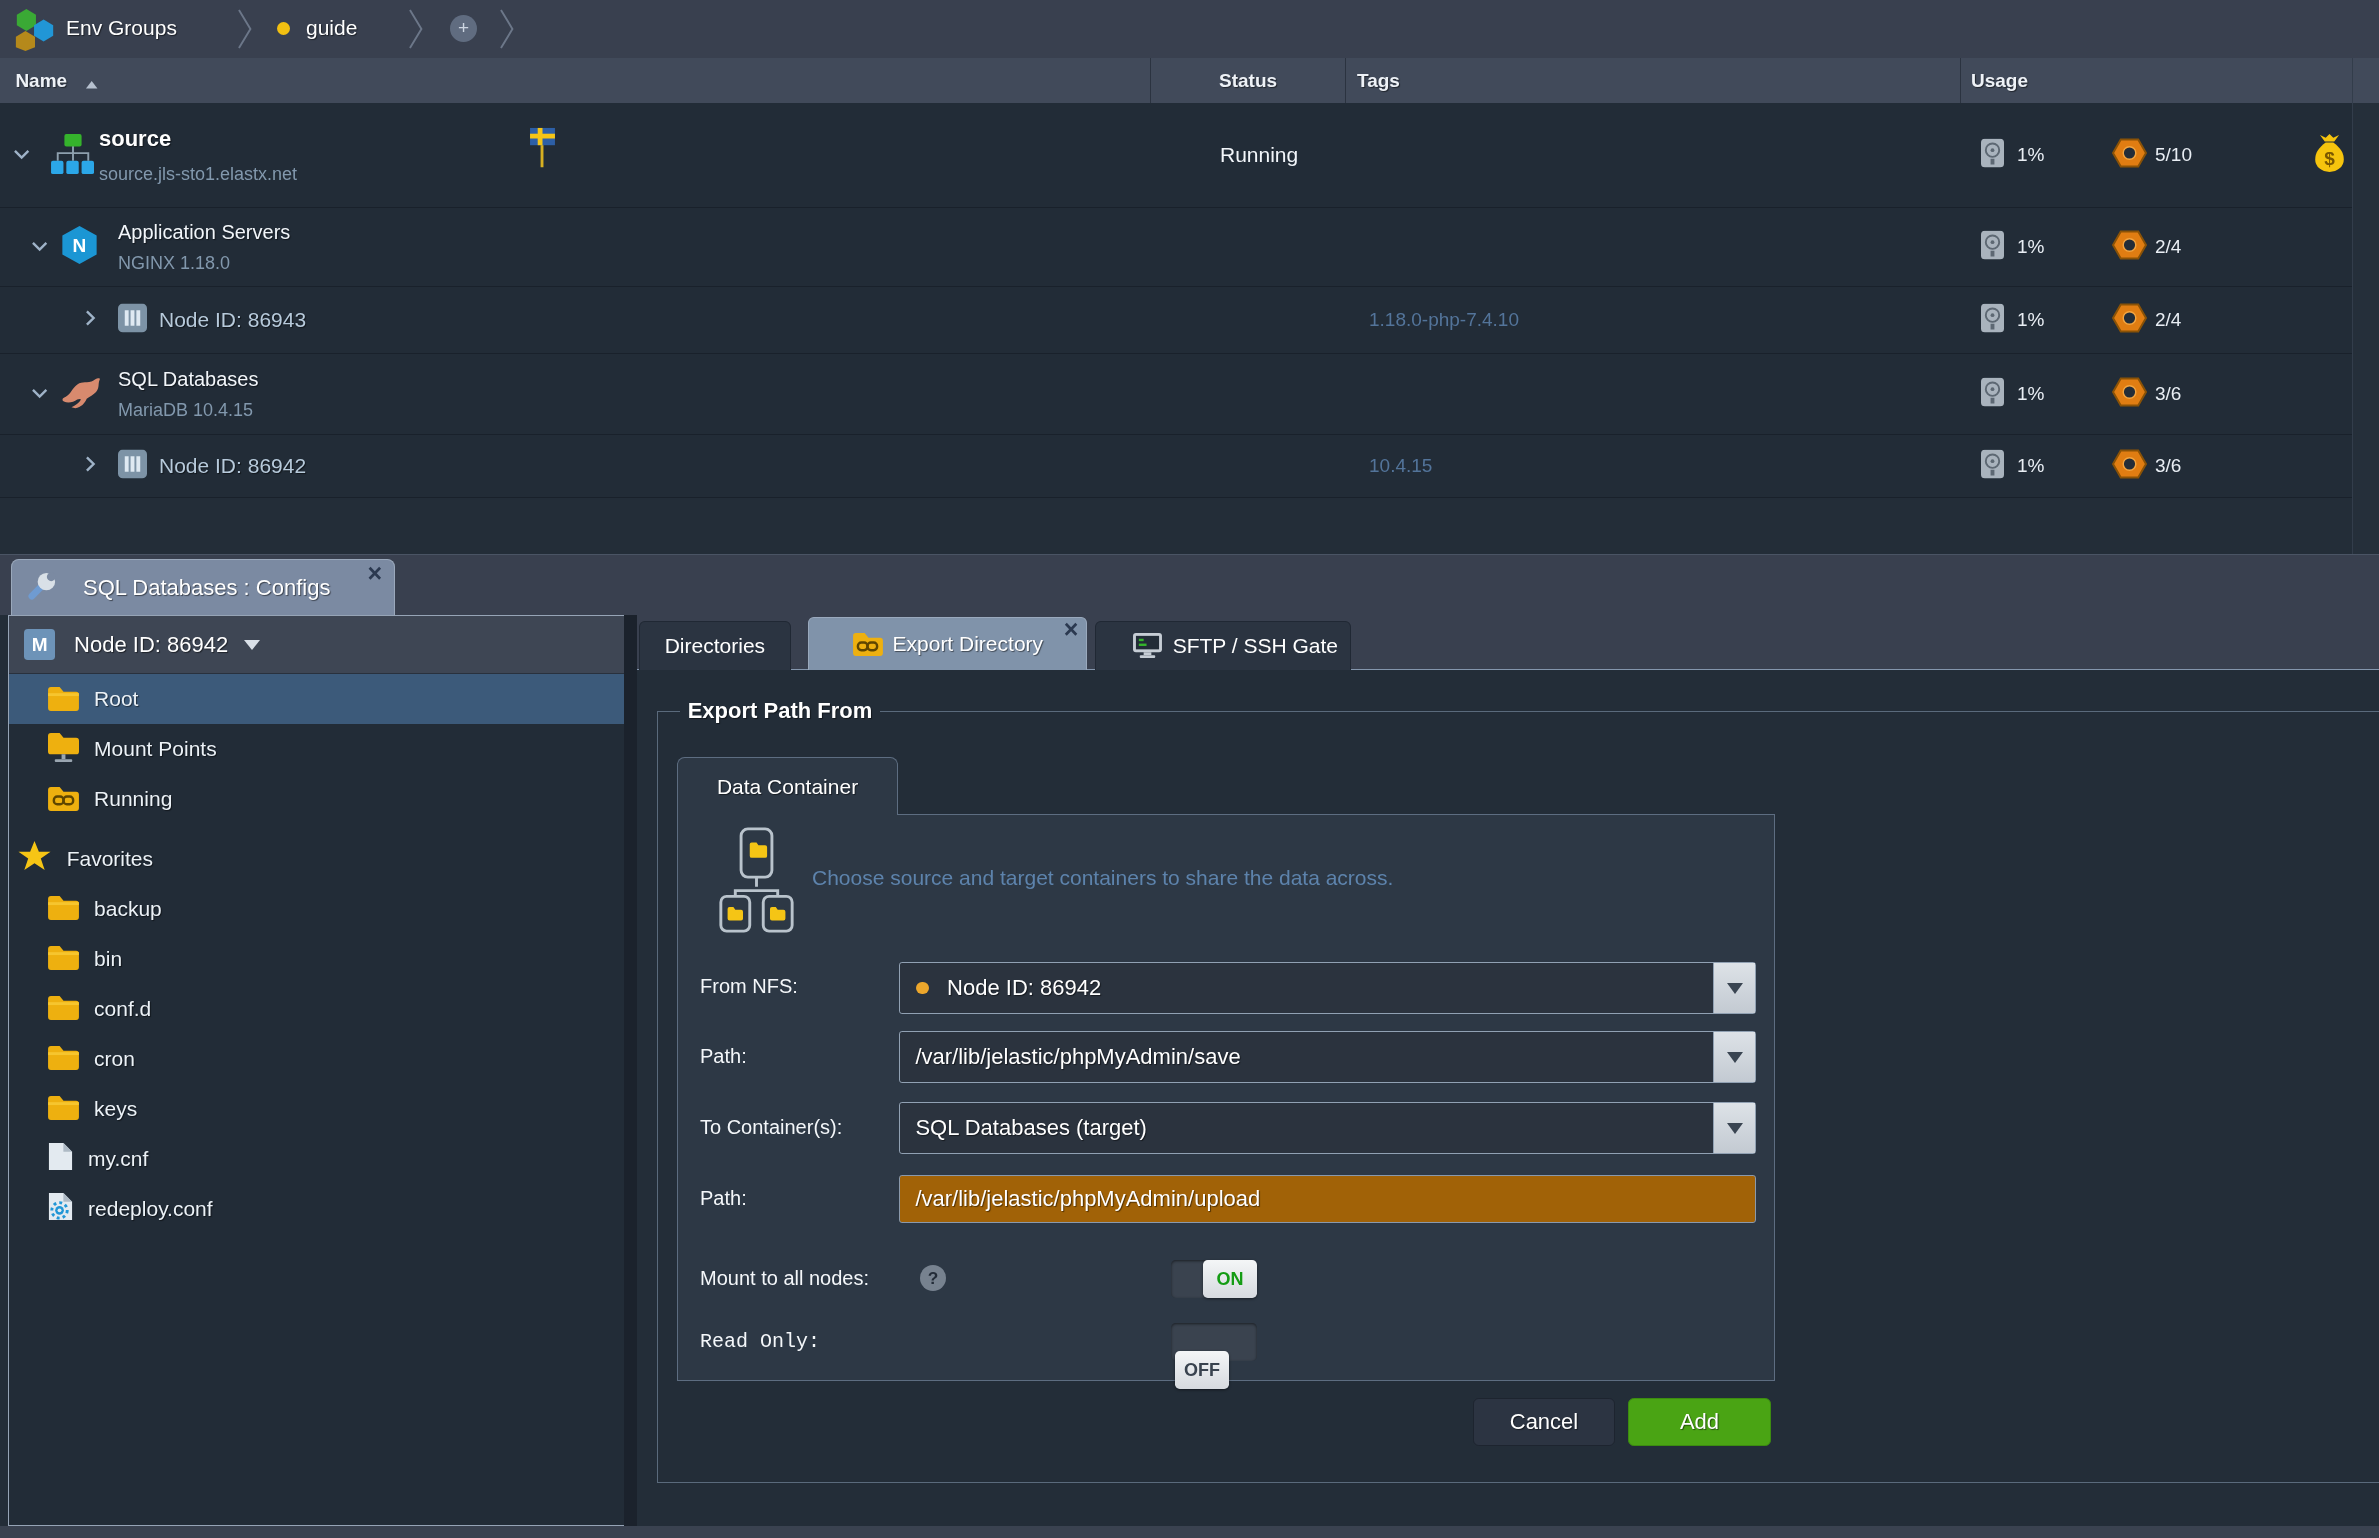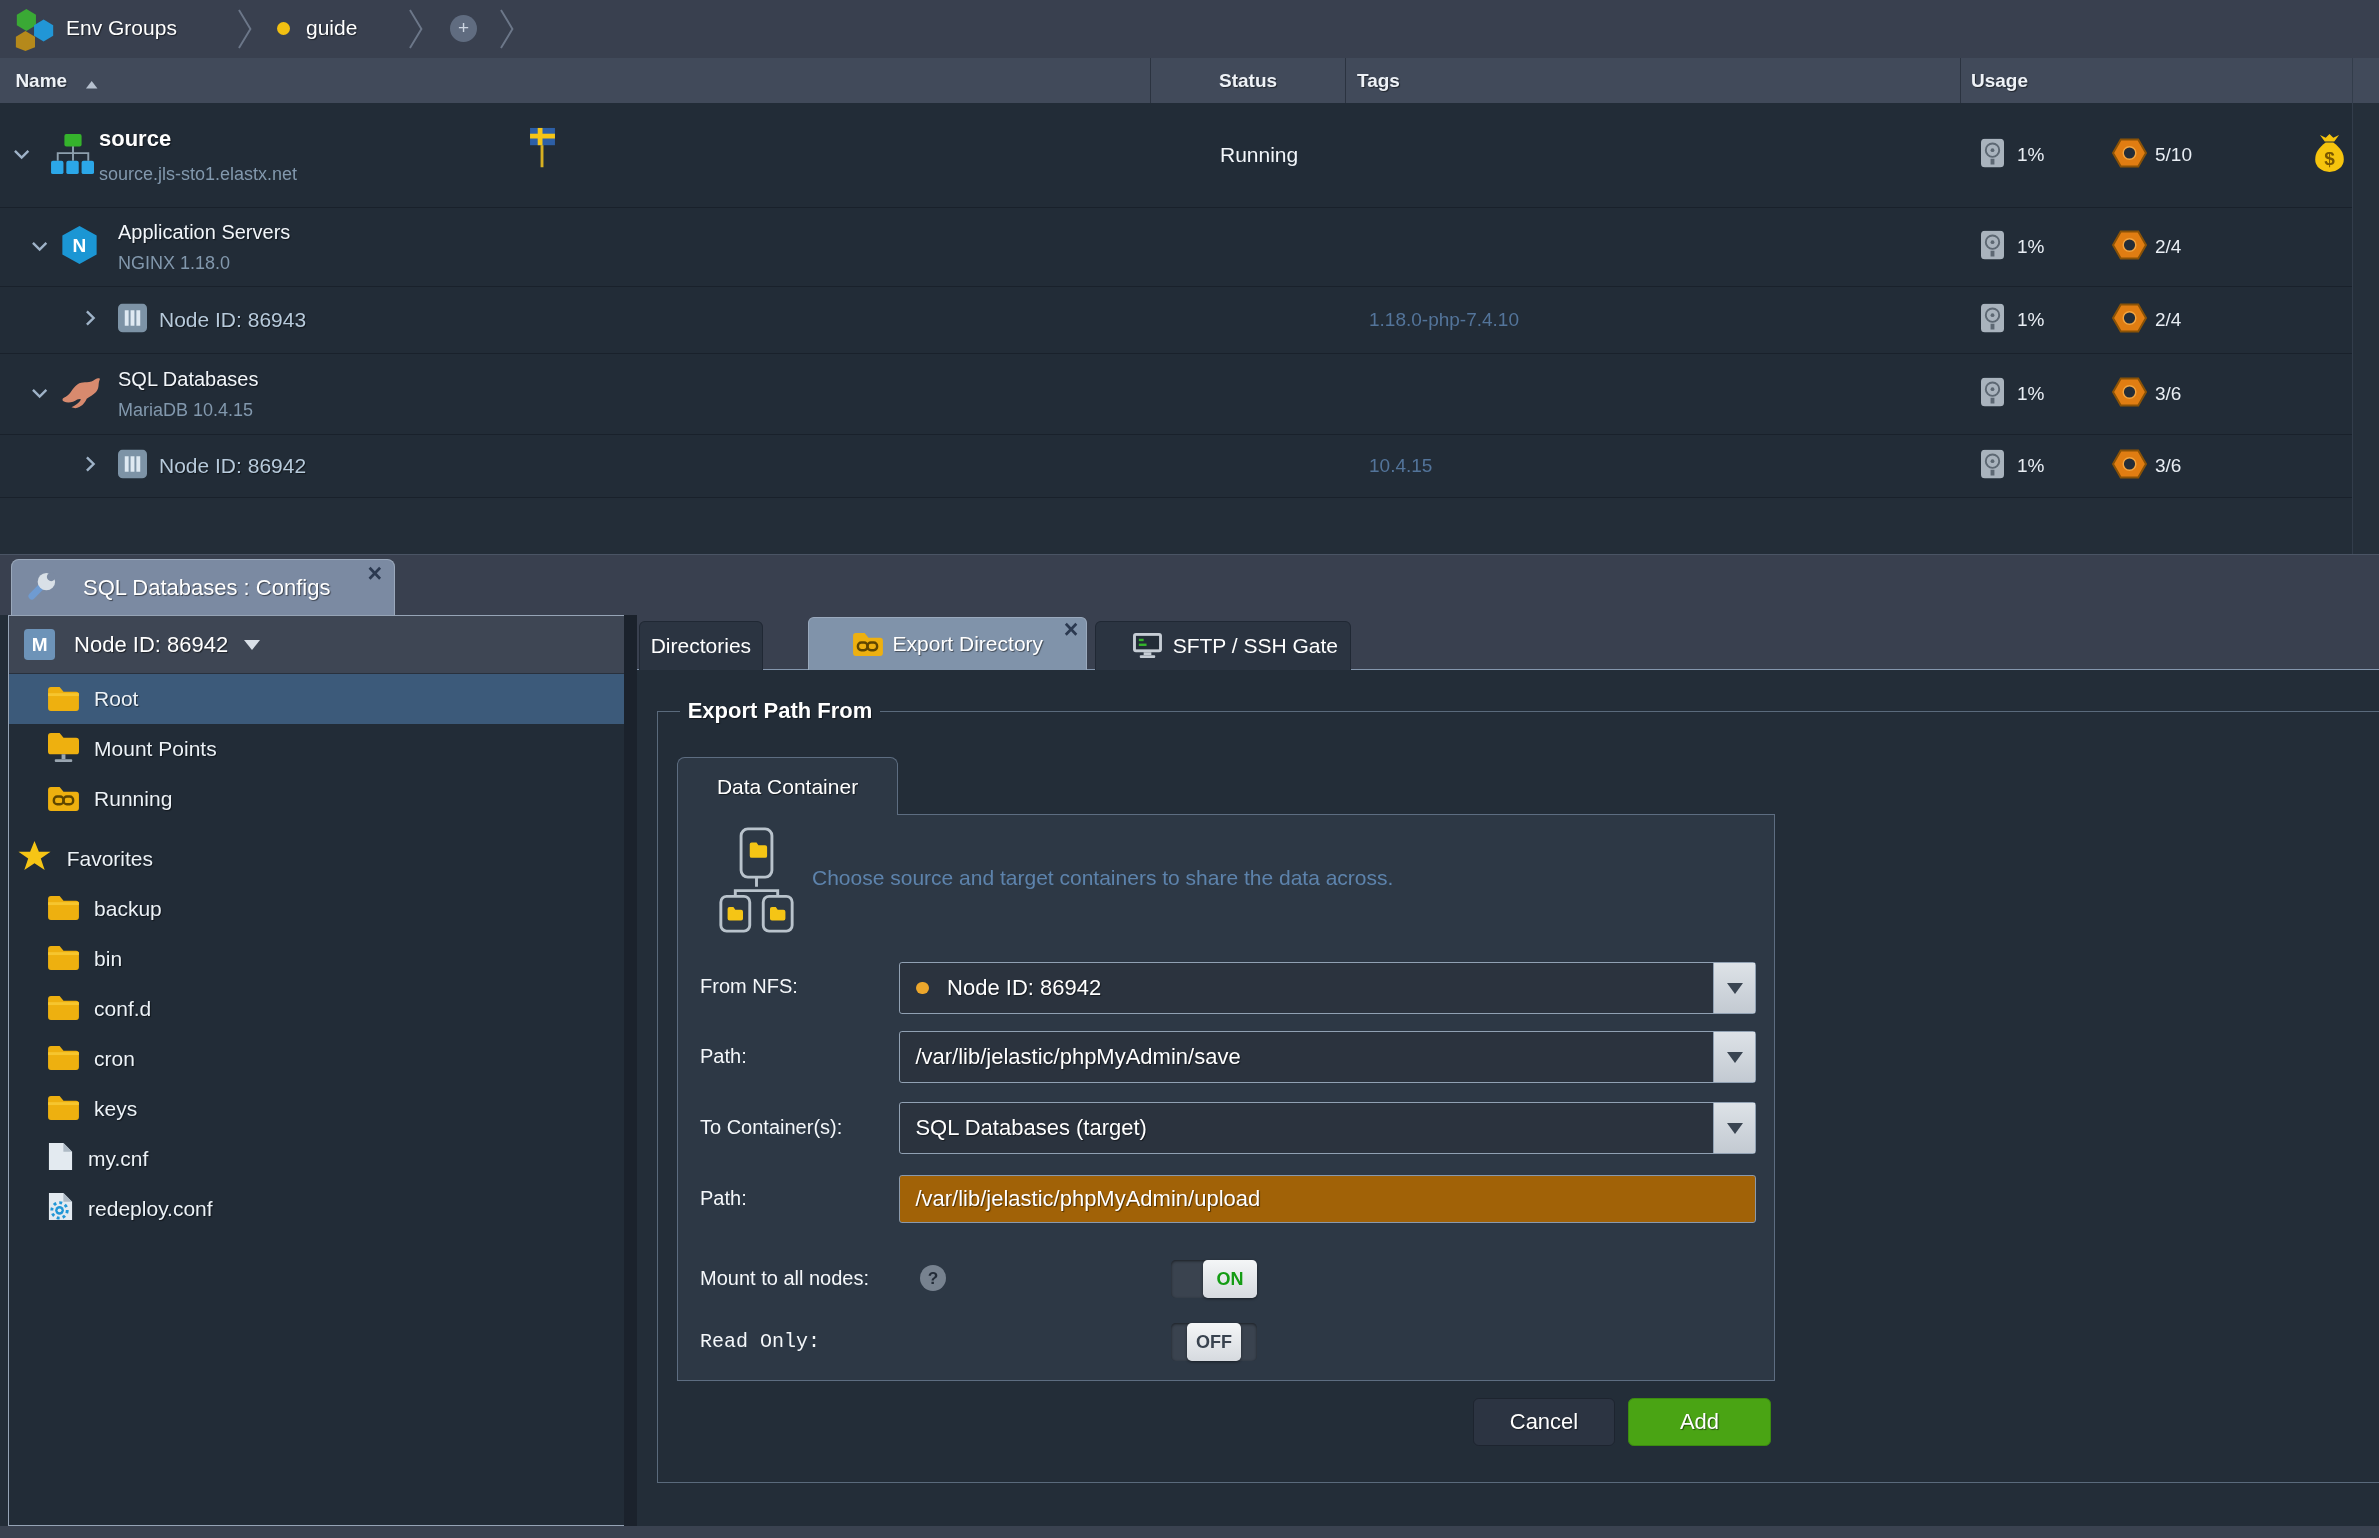--- a/index.html
+++ b/index.html
@@ -93,21 +93,21 @@
   .tinput .val { color:#fff; font-size:22px; padding-left:15.4px; white-space:nowrap; }
   .help { width:26px; height:26px; border-radius:50%; background:#77828f; color:#232c38;
           font-weight:bold; font-size:17.3px; display:flex; align-items:center; justify-content:center; }
   .toggle { width:86px; height:38px; border-radius:4.8px; background:#3a434f;
             box-shadow:inset 0 1px 2.9px rgba(0,0,0,.55); }
   .knob { position:absolute; top:0; width:54px; height:38px; border-radius:4.8px;
           background:linear-gradient(#f4f6f7,#d6dadf); display:flex; align-items:center;
           justify-content:center; font-weight:bold; font-size:18px;
           box-shadow:0 1px 2.9px rgba(0,0,0,.45); }
   .knob.on { right:0; color:#149c14; }
-  .knob.off { left:16px; color:#39434f; }
+  .knob.off { left:4px; color:#39434f;margin-top:28px; }
   .btn { height:48px; border-radius:5.8px; display:flex; align-items:center; justify-content:center;
          color:#fff; font-size:22px; }
   #btn-cancel { left:836px; top:728px; width:142px; background:#2c3442; border:1px solid #1d242f; }
   #btn-add { left:991px; top:728px; width:143px; background:#4aa414; border:1px solid #3c8c10; }
   #footstrip { left:0; top:1526px; width:2380px; height:12.5px; background:#3a4250; }
 </style>
 </head>
 <body>
 
 <div id="screen">
@@ -485,21 +485,21 @@
           </svg>
       </span>
       <span class="lbl ts">redeploy.conf</span>
     </div>
   </div>
 
   <div id="splitter" class="abs"></div>
 
   <div id="rpanel" class="abs">
     <div id="rtabs">
-      <div class="rtab inactive" style="left:1.9px;width:124px;">
+      <div class="rtab inactive" style="left:1.9px;width:152px;">
         <span>Directories</span>
       </div>
       <div class="rtab active" style="left:171px;width:279px;">
         <span style="margin-right:9.6px;display:flex;">
           <svg width="31" height="25" viewBox="0 0 32 26">
               <path d="M1 5 a3 3 0 0 1 3-3 h9 l4 5 h12 a3 3 0 0 1 3 3 v13 a3 3 0 0 1 -3 3 h-25 a3 3 0 0 1 -3-3 z" fill="#eeb00f"></path>
           <rect x="6" y="12" width="10" height="8" rx="3.5" fill="none" stroke="#5f4600" stroke-width="2.5"></rect>
           <rect x="16" y="12" width="10" height="8" rx="3.5" fill="none" stroke="#5f4600" stroke-width="2.5"></rect>
             </svg>
         </span>

